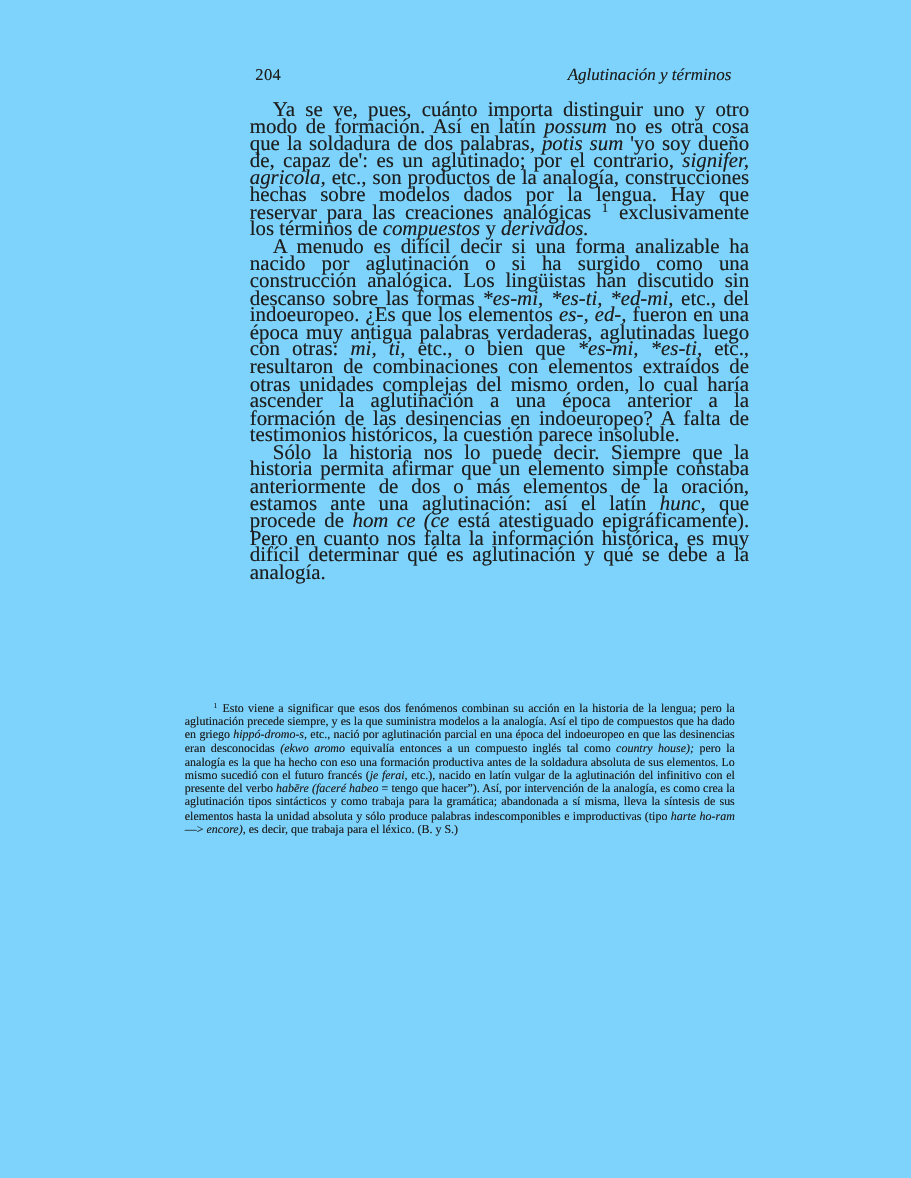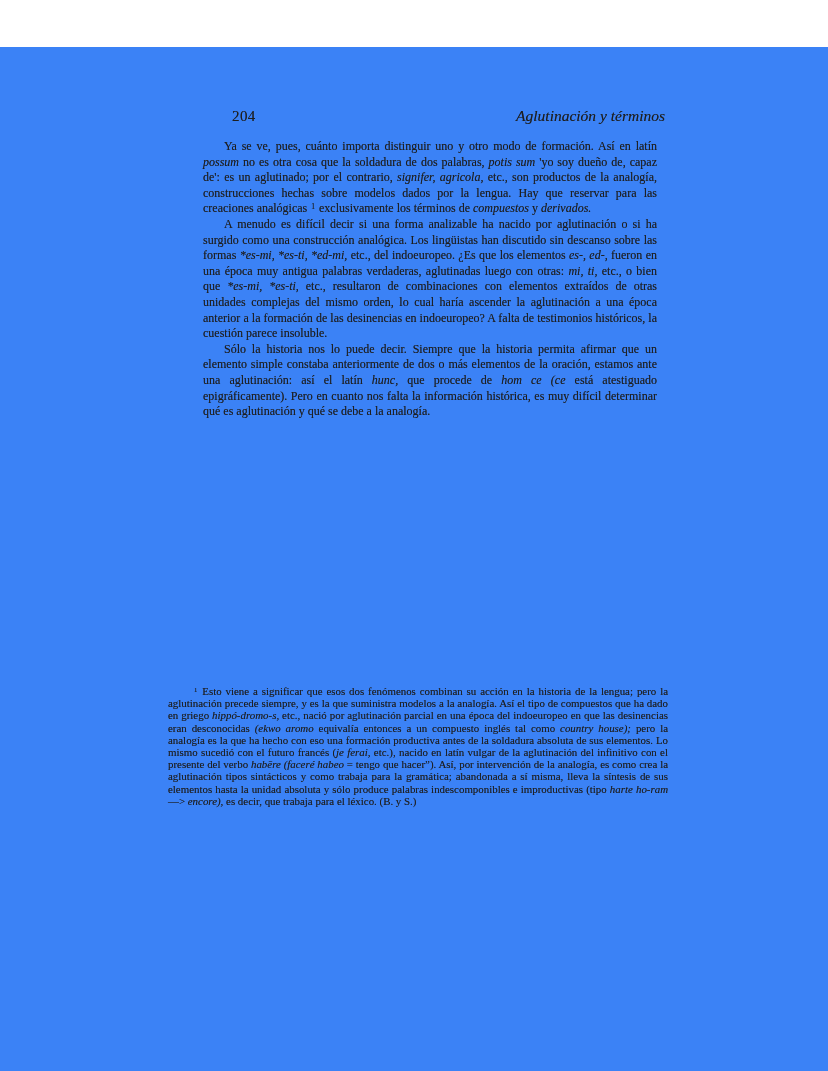--- a/index.html
+++ b/index.html
@@ -11,22 +11,21 @@
     height: 1071px;
     background: #ffffff;
     position: relative;
     font-family: "Liberation Serif", serif;
     color: #1e1e1e;
     overflow: hidden;
   }
   .page {
     position: absolute;
     inset: 0;
-    background: #3b82f6;
-    margin-top: 47px;
+    background: #7dd3fc;
   }
   .scan-text {
     text-shadow: 0 0 0.45px rgba(30,30,30,0.55);
   }
   .header {
     position: absolute;
     top: 60px;
     left: 211px;
     width: 454px;
     display: flex;
@@ -38,23 +37,23 @@
     padding-left: 21px;
     letter-spacing: 0.4px;
   }
   .running-title {
     font-style: italic;
     font-size: 15.5px;
   }
   .body-text {
     position: absolute;
     top: 92px;
-    left: 203px;
+    left: 227px;
     width: 454px;
-    font-size: 12px;
+    font-size: 19px;
     line-height: 15.6px;
     text-align: justify;
   }
   .body-text p {
     margin: 0;
     text-indent: 21px;
   }
   .it {
     font-style: italic;
   }

